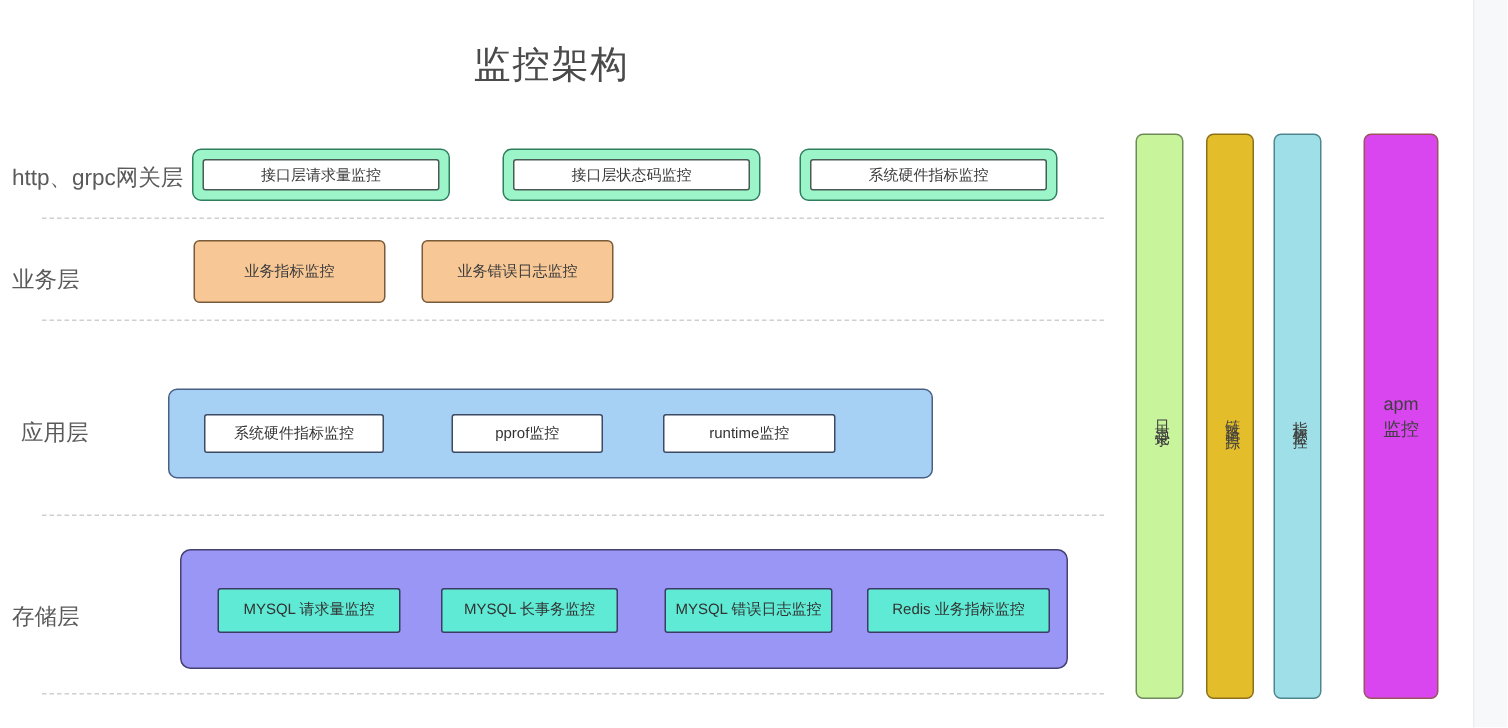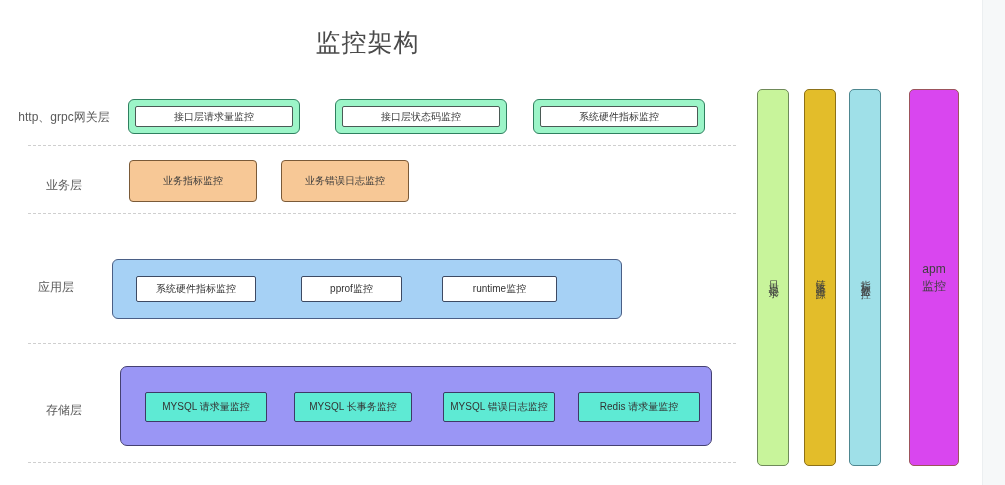--- a/index.html
+++ b/index.html
@@ -35,22 +35,22 @@
     text-align: center;
     font-size: 25px;
     color: #4a4a4a;
     letter-spacing: 1px;
     font-weight: 400;
   }
 
   
   .layer-label {
     position: absolute;
-    text-align: center;
-    font-size: 12px;
+    text-align: left;
+    font-size: 15px;
     color: #5a5a5a;
     white-space: nowrap;
   }
 
   
   .dashed-sep {
     position: absolute;
     left: 28px;
     width: 708px;
     height: 0;
@@ -170,21 +170,21 @@
 
   <div class="title">监控架构</div>
 
   <div class="dashed-sep" style="top:145px;"></div>
   <div class="dashed-sep" style="top:213px;"></div>
   <div class="dashed-sep" style="top:343px;"></div>
   <div class="dashed-sep" style="top:462px;"></div>
 
   <div class="layer-label" style="left:8px; top:109px; width:112px;">http、grpc网关层</div>
   <div class="layer-label" style="left:8px; top:177px; width:112px;">业务层</div>
-  <div class="layer-label" style="left:0; top:279px; width:112px;font-family:Liberation Mono, monospace;">应用层</div>
+  <div class="layer-label" style="left:14px; top:279px; width:112px;font-family:Liberation Mono, monospace;">应用层</div>
   <div class="layer-label" style="left:8px; top:402px; width:112px;">存储层</div>
 
   <div class="gw-outer" style="left:128px; top:99px; width:172px; height:35px;">
     <div class="gw-inner">接口层请求量监控</div>
   </div>
   <div class="gw-outer" style="left:335px; top:99px; width:172px; height:35px;">
     <div class="gw-inner">接口层状态码监控</div>
   </div>
   <div class="gw-outer" style="left:533px; top:99px; width:172px; height:35px;">
     <div class="gw-inner">系统硬件指标监控</div>
@@ -195,21 +195,21 @@
 
   <div class="app-band" style="left:112px; top:259px; width:510px; height:60px;"></div>
   <div class="app-item" style="left:136px; top:276px; width:120px; height:26px;">系统硬件指标监控</div>
   <div class="app-item" style="left:301px; top:276px; width:101px; height:26px;">pprof监控</div>
   <div class="app-item" style="left:442px; top:276px; width:115px; height:26px;">runtime监控</div>
 
   <div class="sto-band" style="left:120px; top:366px; width:592px; height:80px;"></div>
   <div class="sto-item" style="left:145px; top:392px; width:122px; height:30px;">MYSQL 请求量监控</div>
   <div class="sto-item" style="left:443px; top:392px; width:112px; height:30px;">MYSQL 错误日志监控</div>
   <div class="sto-item" style="left:294px; top:392px; width:118px; height:30px;">MYSQL 长事务监控</div>
-  <div class="sto-item" style="left:578px; top:392px; width:122px; height:30px;">Redis 请求量监控</div>
+  <div class="sto-item" style="left:578px; top:392px; width:122px; height:30px;">Redis 业务指标监控</div>
 
   <div class="pillar" style="left: 757px; top: 89px; width: 32px; height: 377px; background: rgb(200, 244, 155); border: 1.4px solid rgb(111, 138, 90);">
     <span class="pillar-label">日志记录</span>
   </div>
   <div class="pillar" style="left: 804px; top: 89px; width: 32px; height: 377px; background: rgb(227, 189, 42); border: 1.4px solid rgb(141, 113, 24);">
     <span class="pillar-label">链路追踪</span>
   </div>
   <div class="pillar" style="left: 849px; top: 89px; width: 32px; height: 377px; background: rgb(159, 224, 232); border: 1.4px solid rgb(78, 135, 144);">
     <span class="pillar-label">指标监控</span>
   </div>

